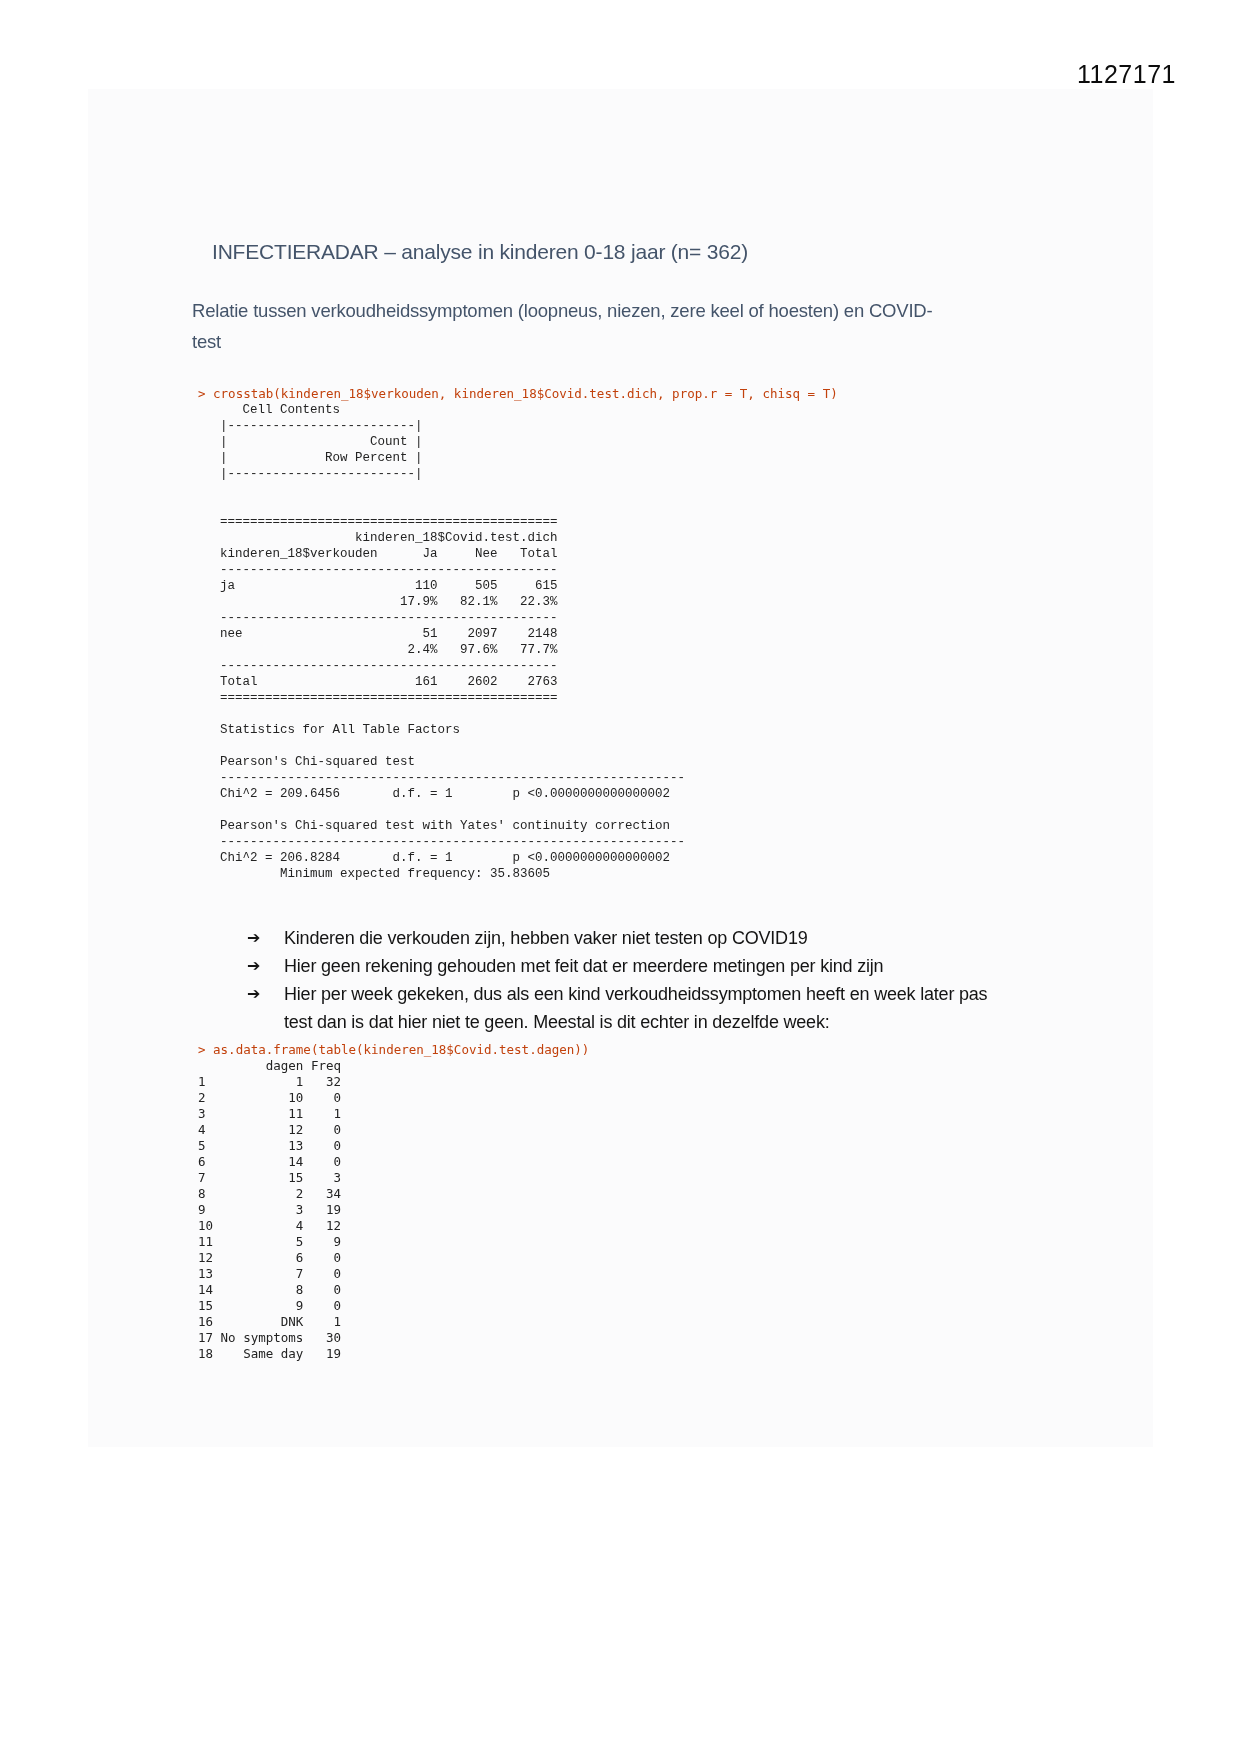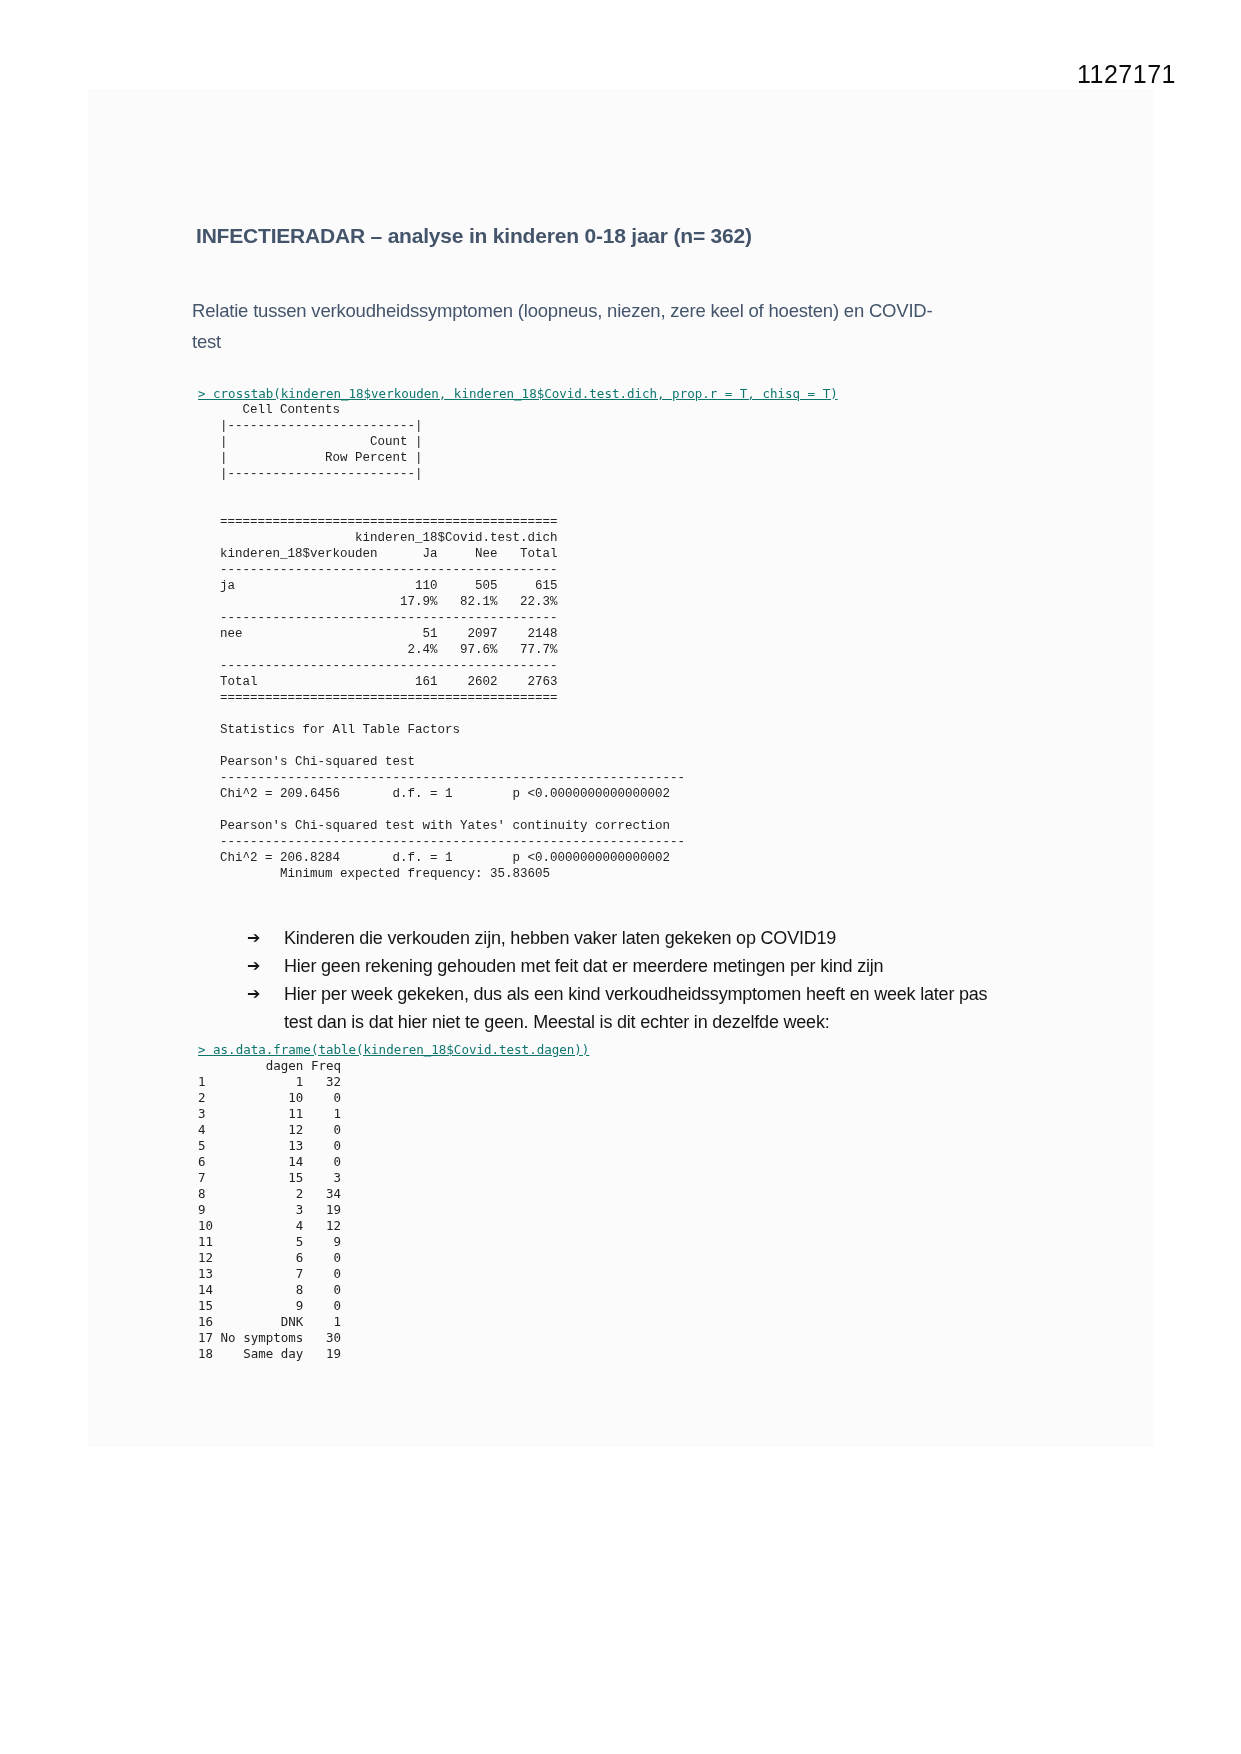--- a/index.html
+++ b/index.html
@@ -31,24 +31,24 @@
     top: 60px;
     font-size: 25px;
     color: #0c0c0c;
     letter-spacing: 0.5px;
   }
   .doc-title {
     position: absolute;
     left: 196px;
     top: 224px;
     font-size: 21px;
-    font-weight: 700;
+    font-weight: 400;
     color: #44546a;
     letter-spacing: -0.2px;
-    margin: 0;
+    margin: 16px;
   }
   .doc-subtitle {
     position: absolute;
     left: 192px;
     top: 295px;
     font-size: 18.5px;
     line-height: 31px;
     color: #44546a;
     letter-spacing: -0.2px;
     white-space: pre-line;
@@ -60,21 +60,21 @@
     line-height: 16px;
     color: #232323;
   }
   .console pre {
     margin: 0;
     font-family: inherit;
     font-size: inherit;
     line-height: inherit;
     white-space: pre;
   }
-  .console .code-in { color: #0f766e; text-decoration: underline; }
+  .console .code-in { color: #c2410c; }
   .console-crosstab { left: 198px; top: 386px; }
   .console-crosstab .code-out { margin-left: 22px; font-family: Liberation Mono, monospace; }
   .console-dagen { left: 198px; top: 1042px; }
   .notes {
     position: absolute;
     left: 247px;
     top: 924px;
     font-size: 18px;
     line-height: 28px;
     color: #141414;
@@ -133,21 +133,21 @@
 
 Pearson's Chi-squared test with Yates' continuity correction
 --------------------------------------------------------------
 Chi^2 = 206.8284       d.f. = 1        p &lt;0.0000000000000002
         Minimum expected frequency: 35.83605</pre>
   </div>
 
   <div class="notes">
     <div class="note-row">
       <span class="note-arrow">➔</span>
-      <span class="note-text">Kinderen die verkouden zijn, hebben vaker laten gekeken op COVID19</span>
+      <span class="note-text">Kinderen die verkouden zijn, hebben vaker niet testen op COVID19</span>
     </div>
     <div class="note-row">
       <span class="note-arrow">➔</span>
       <span class="note-text">Hier geen rekening gehouden met feit dat er meerdere metingen per kind zijn</span>
     </div>
     <div class="note-row">
       <span class="note-arrow">➔</span>
       <span class="note-text">Hier per week gekeken, dus als een kind verkoudheidssymptomen heeft en week later pas
 test dan is dat hier niet te geen. Meestal is dit echter in dezelfde week:</span>
     </div>

